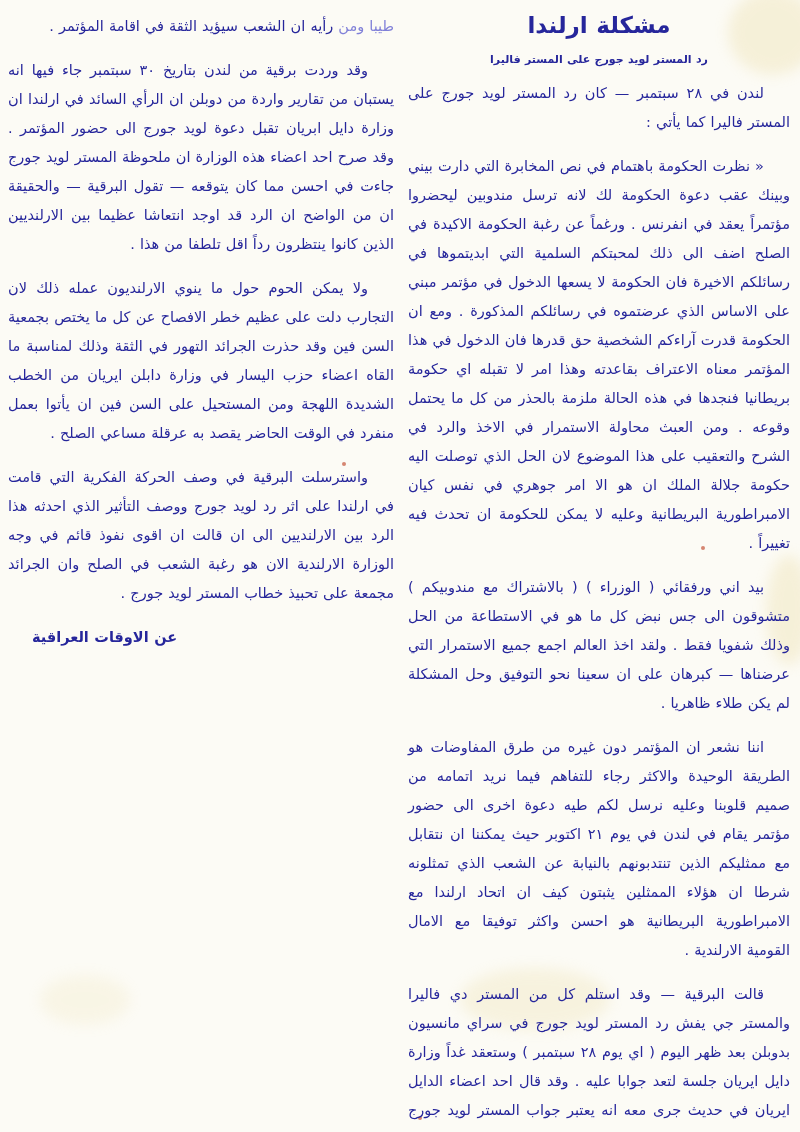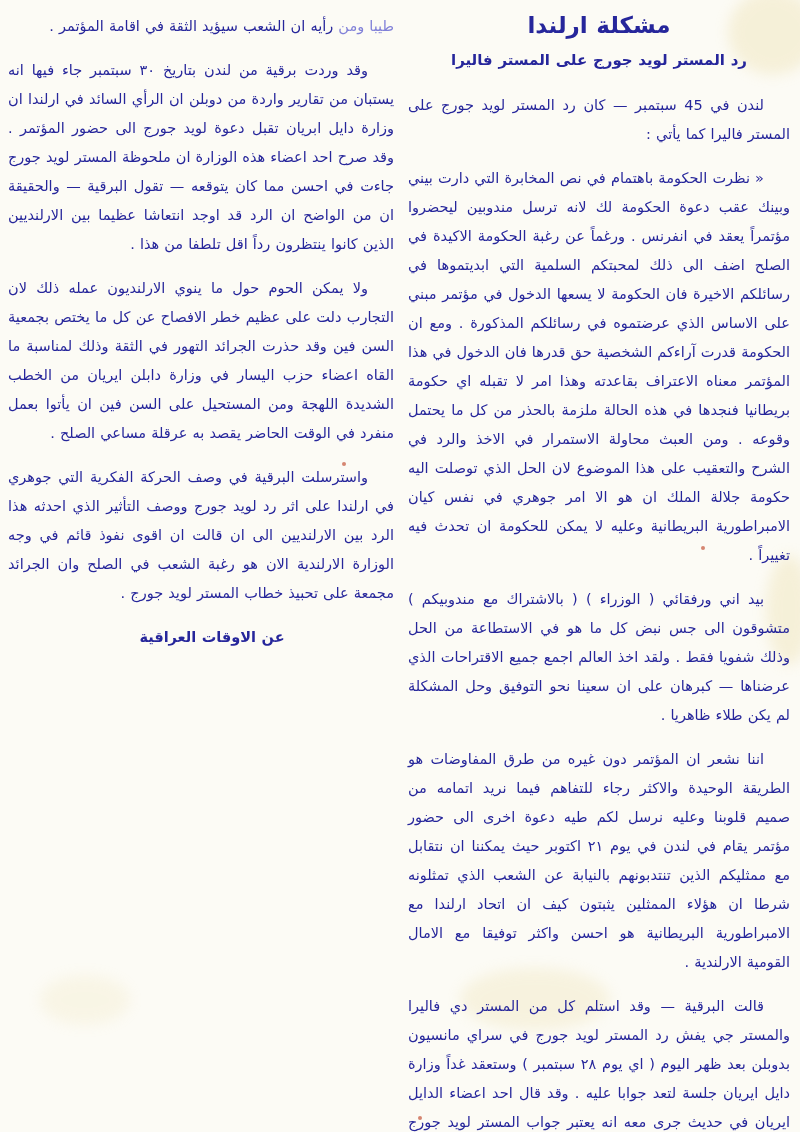--- a/index.html
+++ b/index.html
@@ -34,59 +34,59 @@
     letter-spacing: .1px;
   }
   .col-right { top:10px; right:10px; width:382px; }
   .col-left  { top:12px; left:8px;  width:386px; }
 
   .title {
     font-size:23px; font-weight:bold; text-align:center;
     line-height:30px; margin-bottom:5px; text-indent:0;
   }
   .subtitle {
-    font-size:15px; font-weight:bold; text-align:center;
-    line-height:30px; margin-bottom:16px; text-indent:0;
+    font-size:11px; font-weight:bold; text-align:center;
+    line-height:30px; margin-bottom:4px; text-indent:0;
   }
   .dateline { text-indent:54px; margin-bottom:2px; }
   p.para { margin-bottom:15px; text-indent:26px; }
   p.para.no-indent { text-indent:0; }
   p.para.last { margin-bottom:0; }
   .lead { color: var(--lead, #8080d8); }
   .attribution {
-    font-weight:bold; text-align:center; text-indent:0;
+    font-weight:bold; text-align:left; text-indent:0;
     transform: translateX(24px); margin-top:8px;
   }
 </style>
 </head>
 <body>
 
 <div class="page">
 
   <div class="stain s1"></div>
   <div class="stain s2"></div>
   <div class="stain s3"></div>
   <div class="stain s4"></div>
   <div class="speck k1"></div>
   <div class="speck k2"></div>
   <div class="speck k3"></div>
 
   <section class="col col-right">
     <h1 class="title">مشكلة ارلندا</h1>
     <h2 class="subtitle">رد المستر لويد جورج على المستر فاليرا</h2>
-    <p class="para dateline">لندن في 45 سبتمبر — كان رد المستر لويد جورج على المستر فاليرا كما يأتي :</p>
+    <p class="para dateline">لندن في ٢٨ سبتمبر — كان رد المستر لويد جورج على المستر فاليرا كما يأتي :</p>
     <p class="para">« نظرت الحكومة باهتمام في نص المخابرة التي دارت بيني وبينك عقب دعوة الحكومة لك لانه ترسل مندوبين ليحضروا مؤتمراً يعقد في انفرنس . ورغماً عن رغبة الحكومة الاكيدة في الصلح اضف الى ذلك لمحبتكم السلمية التي ابديتموها في رسائلكم الاخيرة فان الحكومة لا يسعها الدخول في مؤتمر مبني على الاساس الذي عرضتموه في رسائلكم المذكورة . ومع ان الحكومة قدرت آراءكم الشخصية حق قدرها فان الدخول في هذا المؤتمر معناه الاعتراف بقاعدته وهذا امر لا تقبله اي حكومة بريطانيا فنجدها في هذه الحالة ملزمة بالحذر من كل ما يحتمل وقوعه . ومن العبث محاولة الاستمرار في الاخذ والرد في الشرح والتعقيب على هذا الموضوع لان الحل الذي توصلت اليه حكومة جلالة الملك ان هو الا امر جوهري في نفس كيان الامبراطورية البريطانية وعليه لا يمكن للحكومة ان تحدث فيه تغييراً .</p>
-    <p class="para">بيد اني ورفقائي ( الوزراء ) ( بالاشتراك مع مندوبيكم ) متشوقون الى جس نبض كل ما هو في الاستطاعة من الحل وذلك شفويا فقط . ولقد اخذ العالم اجمع جميع الاقتراحات الذي عرضناها — كبرهان على ان سعينا نحو التوفيق وحل المشكلة لم يكن طلاء ظاهريا .</p>
+    <p class="para">بيد اني ورفقائي ( الوزراء ) ( بالاشتراك مع مندوبيكم ) متشوقون الى جس نبض كل ما هو في الاستطاعة من الحل وذلك شفويا فقط . ولقد اخذ العالم اجمع جميع الاستمرار التي عرضناها — كبرهان على ان سعينا نحو التوفيق وحل المشكلة لم يكن طلاء ظاهريا .</p>
     <p class="para">اننا نشعر ان المؤتمر دون غيره من طرق المفاوضات هو الطريقة الوحيدة والاكثر رجاء للتفاهم فيما نريد اتمامه من صميم قلوبنا وعليه نرسل لكم طيه دعوة اخرى الى حضور مؤتمر يقام في لندن في يوم ٢١ اكتوبر حيث يمكننا ان نتقابل مع ممثليكم الذين تنتدبونهم بالنيابة عن الشعب الذي تمثلونه شرطا ان هؤلاء الممثلين يثبتون كيف ان اتحاد ارلندا مع الامبراطورية البريطانية هو احسن واكثر توفيقا مع الامال القومية الارلندية .</p>
     <p class="para last">قالت البرقية — وقد استلم كل من المستر دي فاليرا والمستر جي يفش رد المستر لويد جورج في سراي مانسيون بدوبلن بعد ظهر اليوم ( اي يوم ٢٨ سبتمبر ) وستعقد غداً وزارة دايل ايريان جلسة لتعد جوابا عليه . وقد قال احد اعضاء الدايل ايريان في حديث جرى معه انه يعتبر جواب المستر لويد جورج جوابا</p>
   </section>
 
   <section class="col col-left">
     <p class="para no-indent">
       <span class="lead">طيبا ومن</span><span> رأيه ان الشعب سيؤيد الثقة في اقامة المؤتمر .</span>
     </p>
     <p class="para">وقد وردت برقية من لندن بتاريخ ٣٠ سبتمبر جاء فيها انه يستبان من تقارير واردة من دوبلن ان الرأي السائد في ارلندا ان وزارة دايل ابريان تقبل دعوة لويد جورج الى حضور المؤتمر . وقد صرح احد اعضاء هذه الوزارة ان ملحوظة المستر لويد جورج جاءت في احسن مما كان يتوقعه — تقول البرقية — والحقيقة ان من الواضح ان الرد قد اوجد انتعاشا عظيما بين الارلنديين الذين كانوا ينتظرون رداً اقل تلطفا من هذا .</p>
     <p class="para">ولا يمكن الحوم حول ما ينوي الارلنديون عمله ذلك لان التجارب دلت على عظيم خطر الافصاح عن كل ما يختص بجمعية السن فين وقد حذرت الجرائد التهور في الثقة وذلك لمناسبة ما القاه اعضاء حزب اليسار في وزارة دابلن ايريان من الخطب الشديدة اللهجة ومن المستحيل على السن فين ان يأتوا بعمل منفرد في الوقت الحاضر يقصد به عرقلة مساعي الصلح .</p>
-    <p class="para">واسترسلت البرقية في وصف الحركة الفكرية التي جوهري في ارلندا على اثر رد لويد جورج ووصف التأثير الذي احدثه هذا الرد بين الارلنديين الى ان قالت ان اقوى نفوذ قائم في وجه الوزارة الارلندية الان هو رغبة الشعب في الصلح وان الجرائد مجمعة على تحبيذ خطاب المستر لويد جورج .</p>
+    <p class="para">واسترسلت البرقية في وصف الحركة الفكرية التي قامت في ارلندا على اثر رد لويد جورج ووصف التأثير الذي احدثه هذا الرد بين الارلنديين الى ان قالت ان اقوى نفوذ قائم في وجه الوزارة الارلندية الان هو رغبة الشعب في الصلح وان الجرائد مجمعة على تحبيذ خطاب المستر لويد جورج .</p>
     <p class="para attribution">عن الاوقات العراقية</p>
   </section>
 
 </div>
 
 </body></html>

